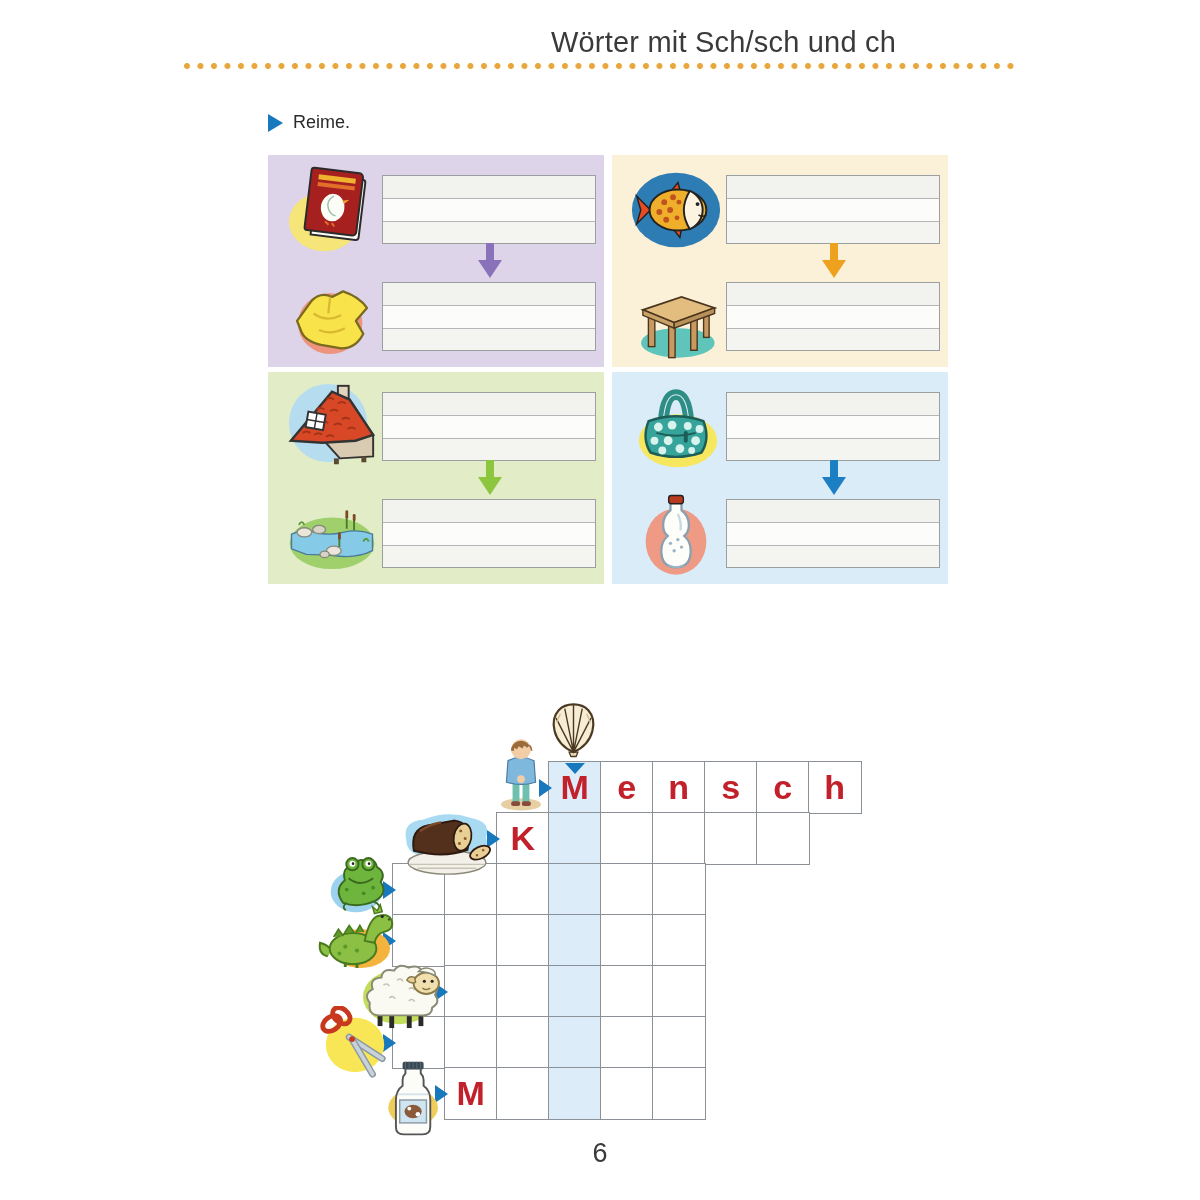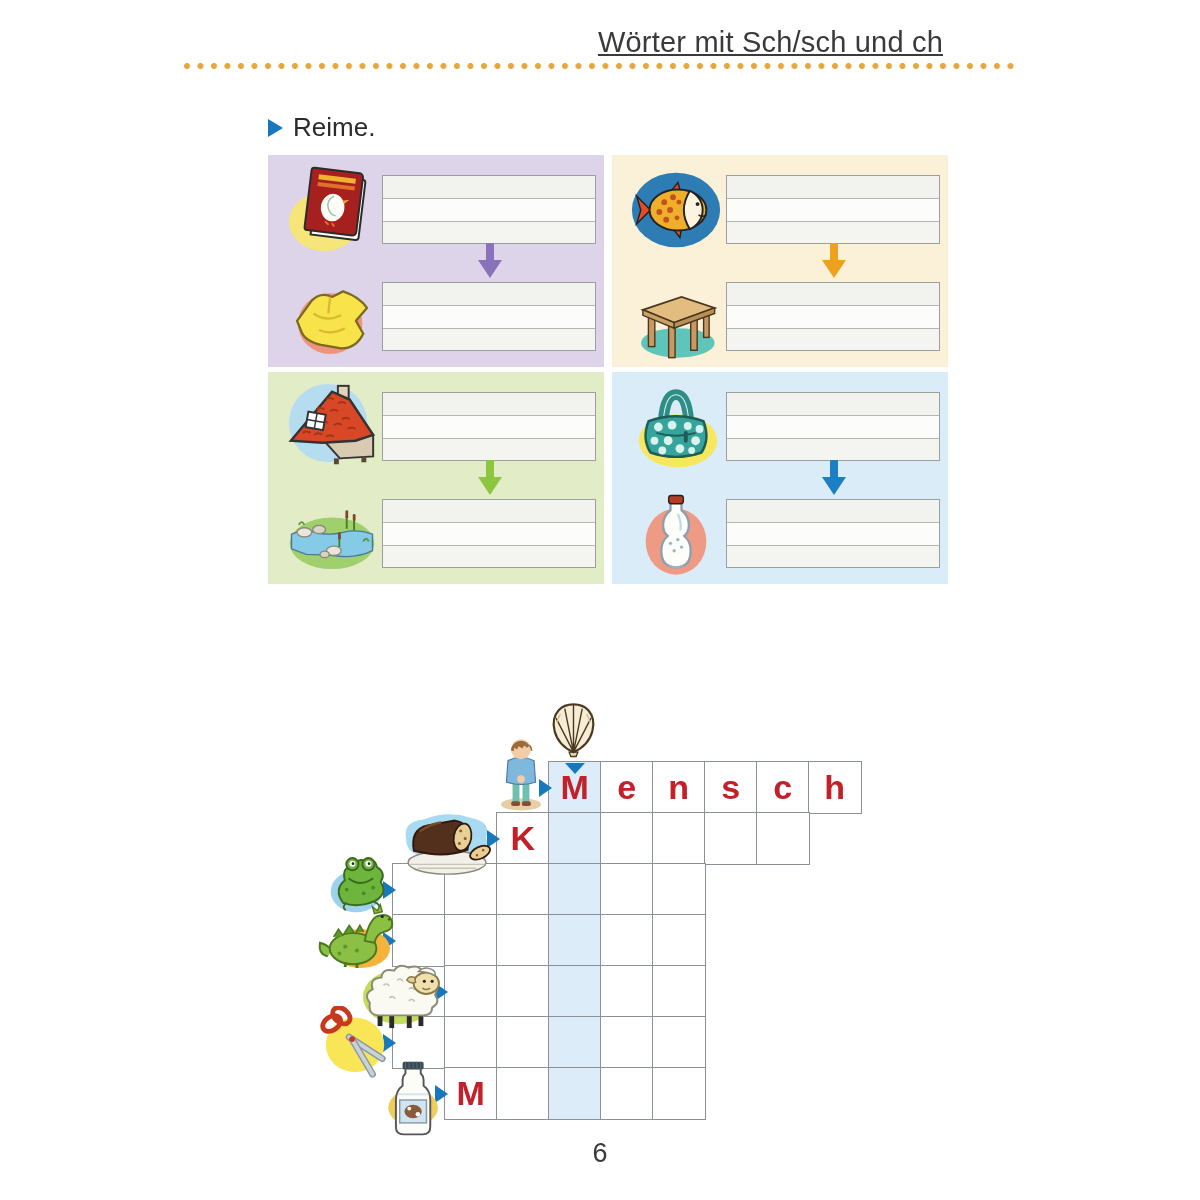--- a/index.html
+++ b/index.html
@@ -1,31 +1,31 @@
 <!DOCTYPE html>
 <html><head>
 <meta charset="utf-8">
 <style>
   * { margin:0; padding:0; box-sizing:border-box; }
   html,body { background:#ffffff; }
   body { font-family:"Liberation Sans", sans-serif; }
   .page { position:relative; width:1200px; height:1200px; background:#fff; overflow:hidden; }
 
   
-  .title { position:absolute; left:480px; top:26px; width:463px; text-align:right;
-           font-size:29px; color:#3a3a3a; letter-spacing:0.2px;text-decoration:underline; }
+  .title { position:absolute; left:492px; top:26px; width:463px; text-align:center;
+           font-size:29px; color:#3a3a3a; letter-spacing:0.2px; }
   .dotted-line { position:absolute; left:183px; top:62px; width:836px; height:8px;
            background-image:radial-gradient(circle at 4px 4px, #e8a63c 2.6px, transparent 3.4px);
            background-size:13.5px 8px; background-repeat:repeat-x; }
 
   
   .section-header { position:absolute; display:flex; align-items:center; gap:10px; }
   .section-header .bullet { width:0; height:0; border-top:9px solid transparent;
            border-bottom:9px solid transparent; border-left:15px solid currentColor; }
-  .section-header .label { font-size:26px; color:#2b2b2b; }
+  .section-header .label { font-size:18px; color:#2b2b2b; }
   #section1 { left:268px; top:112px; }
   #section2 { left:268px; top:644px; }
 
   
   .quadrant { position:absolute; width:336px; height:212px; }
   #q-tl { left:268px; top:155px; }
   #q-tr { left:612px; top:155px; }
   #q-bl { left:268px; top:372px; }
   #q-br { left:612px; top:372px; }
   .q-icon-top    { position:absolute; left:14px; top:6px;   width:100px; height:98px; }

